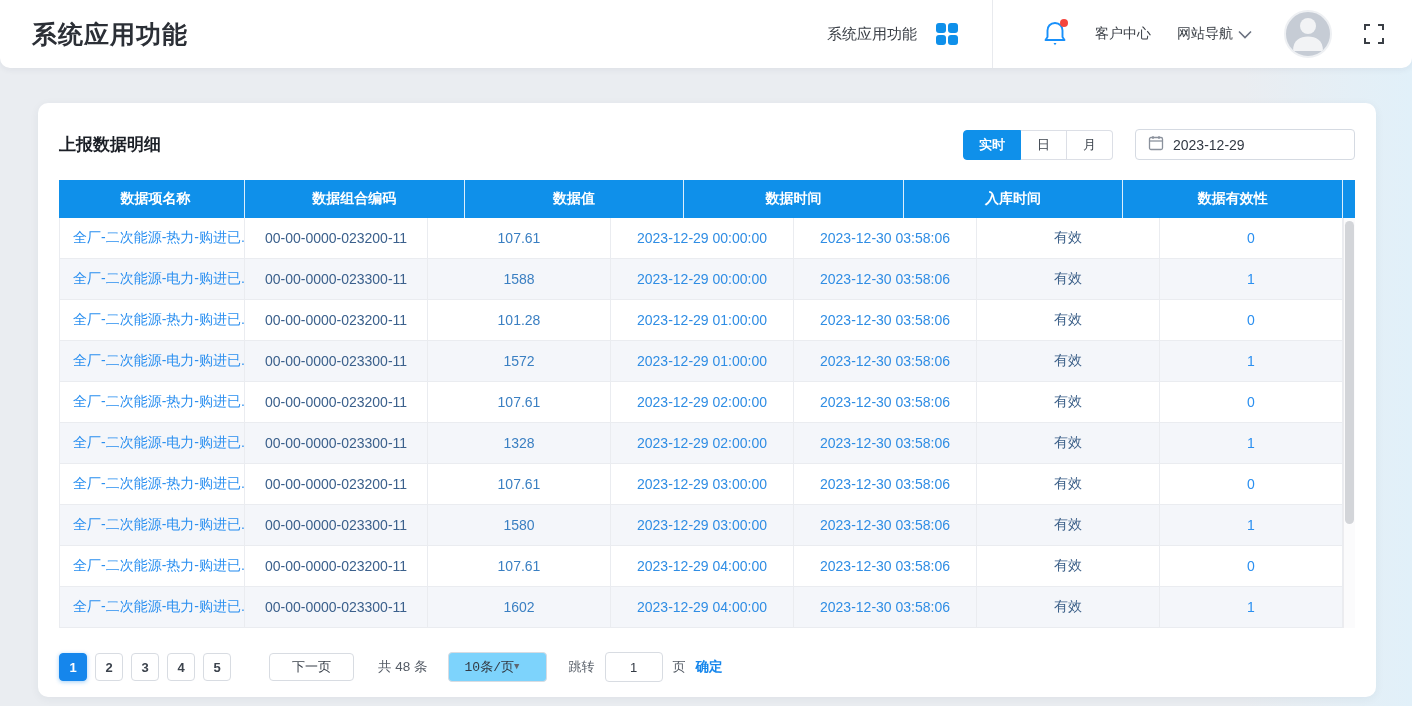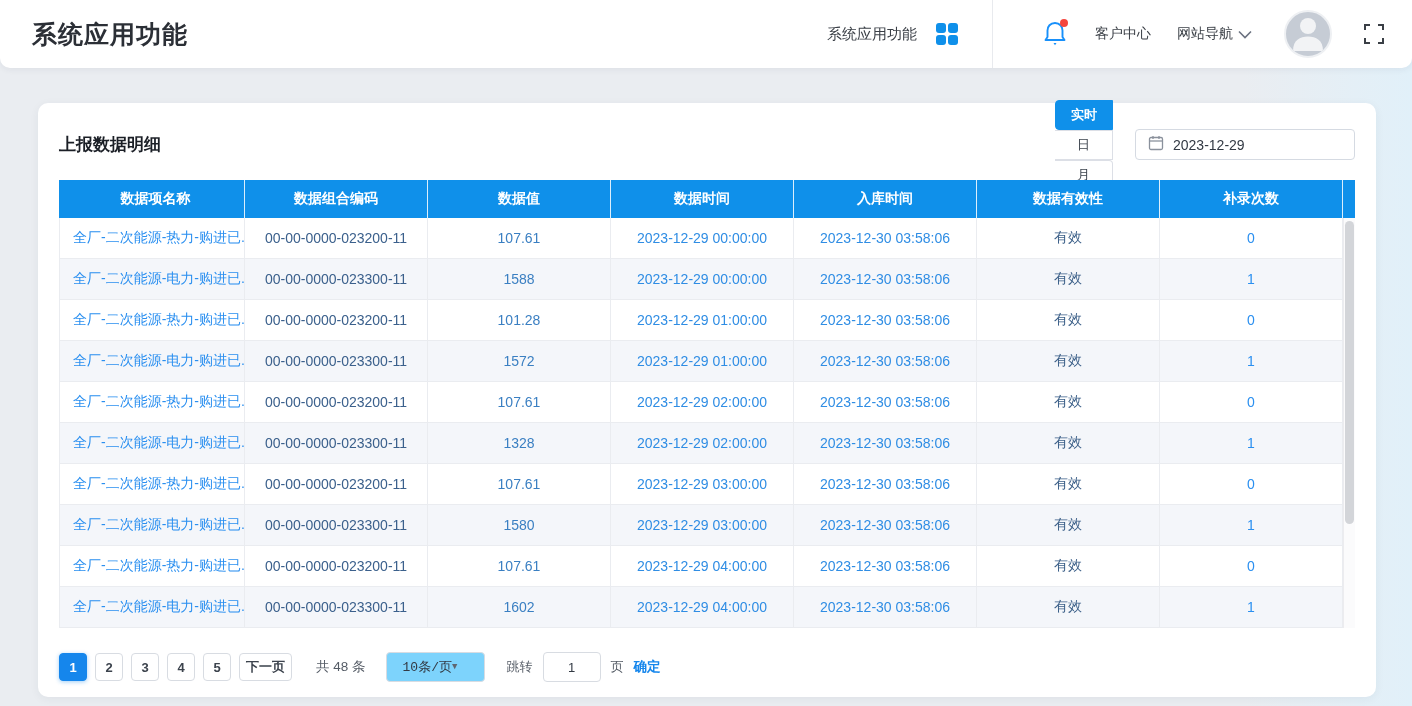--- a/index.html
+++ b/index.html
@@ -34,21 +34,21 @@
     display:flex;align-items:center;justify-content:center;overflow:hidden;margin-right:30px;cursor:pointer;}
   .fs-icon{cursor:pointer;display:flex;align-items:center;}
   
   .panel{
     margin:35px 36px 0 38px;height:594px;background:#ffffff;border-radius:10px;
     box-shadow:0 2px 10px rgba(31,45,61,.06);padding:0 21px;position:relative;
   }
   .panel-head{height:77px;display:flex;align-items:center;justify-content:space-between;padding-top:6px;}
   .panel-title{font-size:17px;font-weight:bold;color:#1b1f26;}
   .controls{display:flex;align-items:center;gap:22px;}
-  .seg{display:flex;flex-direction:column;}
+  .seg{display:flex;}
   .seg button{
     height:30px;min-width:46px;padding:0 15px;font-size:13px;background:#fff;
     border:1px solid #dcdfe6;border-left:none;color:#3c434d;cursor:pointer;
     font-family:inherit;
   }
   .seg button:first-child{border-radius:4px 0 0 4px;border-left:1px solid #dcdfe6;}
   .seg button:last-child{border-radius:0 4px 4px 0;}
   .seg button.active{background:var(--accent);border-color:var(--accent);color:#fff;font-weight:bold;}
   .datepicker{
     width:220px;height:31px;border:1px solid #d5dae2;border-radius:4px;background:#fff;
@@ -81,21 +81,21 @@
     border-left:1px solid #ececef;cursor:pointer;
   }
   .t-scrollbar .thumb{position:absolute;top:3px;left:1px;width:9px;height:74%;border-radius:5px;background:#d3d5d9;}
   
   .pager{display:flex;align-items:center;margin-top:24px;font-size:13px;color:#555c66;}
   .pg{
     min-width:28px;height:28px;margin-right:8px;border:1px solid #d8dce2;border-radius:4px;
     background:#fff;color:#3c434d;font-size:13px;cursor:pointer;font-family:inherit;font-weight:bold;
   }
   .pg.active{background:#1586ec;border-color:#1586ec;color:#fff;box-shadow:0 1px 4px rgba(21,134,236,.4);}
-  .pg.next{min-width:46px;padding:0 6px;font-weight:bold;}
+  .pg.next{min-width:46px;padding:0 22px;font-weight:normal;margin-left:30px;}
   .total{margin:0 20px 0 16px;font-size:13.5px;}
   .size-select{
     width:99px;height:30px;border:1px solid #d8dce2;border-radius:4px;background:#7dd3fc;
     display:flex;align-items:center;padding:0 10px 0 16px;
     color:#333a44;cursor:pointer;margin-right:22px;font-family:Liberation Mono, monospace;
   }
   .size-select .caret{font-size:9px;color:#5f6670;}
   .jump-label{margin-right:10px;}
   .jump-input{
     width:58px;height:30px;border:1px solid #d8dce2;border-radius:4px;text-align:center;
@@ -179,21 +179,20 @@
   </div>
 
   <div class="table-wrap">
     <div class="t-header">
         <div class="hc w0">数据项名称</div>
         <div class="hc w1">数据组合编码</div>
         <div class="hc w2">数据值</div>
         <div class="hc w3">数据时间</div>
         <div class="hc w4">入库时间</div>
         <div class="hc w5">数据有效性</div>
-        <div class="hc w6">补录次数</div>
         <div class="hc stub"></div>
       </div>
     <div class="t-body">
         <div class="t-row">
           <div class="c0 w0">全厂-二次能源-热力-购进已...</div>
           <div class="c1 w1">00-00-0000-023200-11</div>
           <div class="c2 w2">107.61</div>
           <div class="c3 w3">2023-12-29 00:00:00</div>
           <div class="c4 w4">2023-12-30 03:58:06</div>
           <div class="c5 w5">有效</div>

